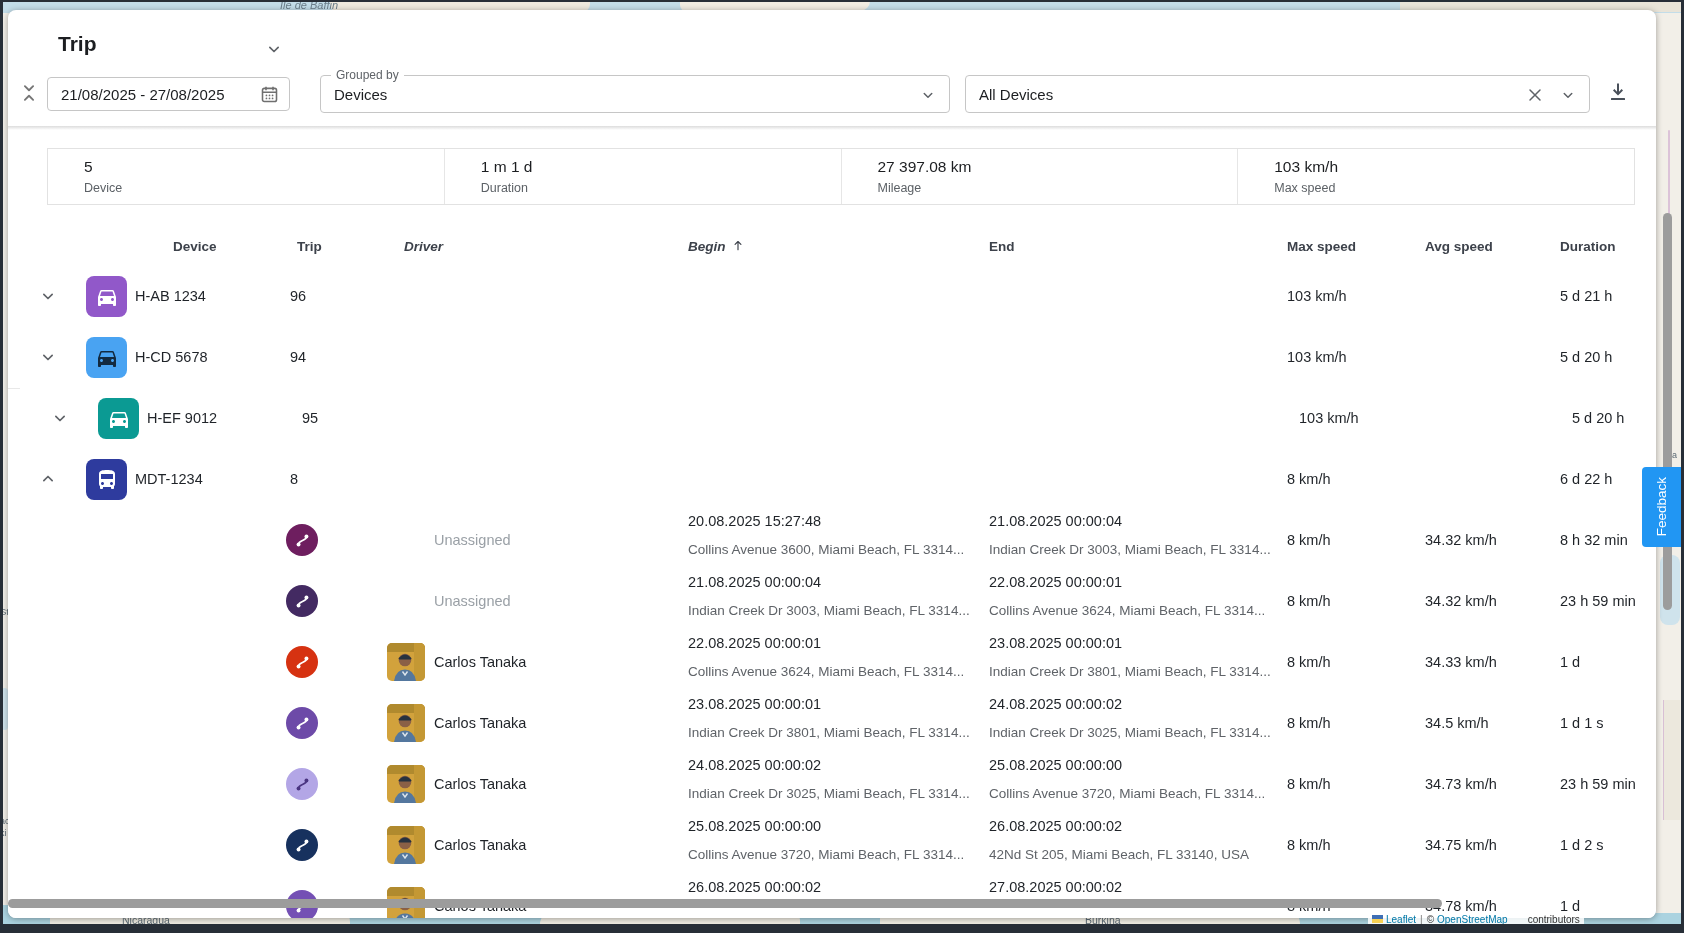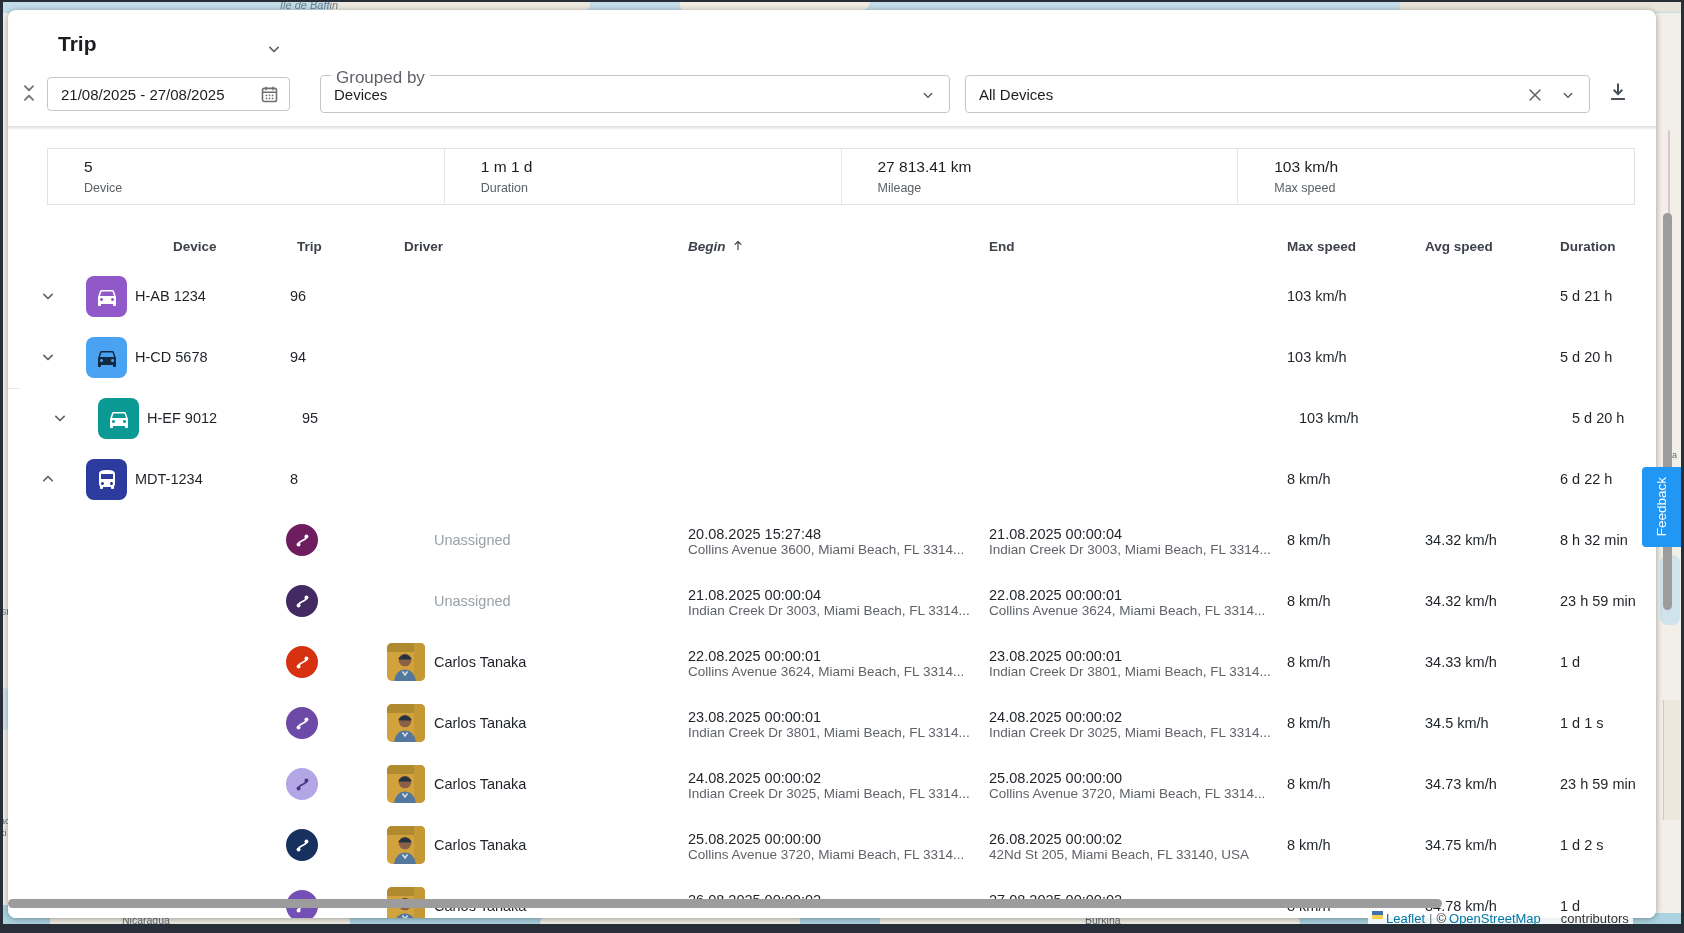--- a/index.html
+++ b/index.html
@@ -20,21 +20,21 @@
   
   .toolbar{position:absolute;left:0;top:62px;width:100%;height:46px;}
   .collapse-btn{position:absolute;left:10px;top:10px;width:24px;height:24px;cursor:pointer;}
   .field{position:absolute;border:1px solid #c6c6c6;border-radius:4px;background:#fff;box-sizing:border-box;}
   .field .val{position:absolute;left:13px;top:50%;transform:translateY(-50%);
               font-size:15px;color:#1c1e21;white-space:nowrap;}
   .date-field{left:39px;top:5px;width:243px;height:34px;padding-left:32px;}
   .date-field .cal{position:absolute;right:9px;top:6px;}
   .grouped-field{left:312px;top:3px;width:630px;height:38px;}
   .notch-label{position:absolute;left:10px;top:-8px;background:#fff;padding:0 5px;
-               font-size:17px;color:#5f6368;}
+               font-size:12px;color:#5f6368;}
   .sel-chevron{position:absolute;right:12px;top:10px;}
   .devices-field{left:957px;top:3px;width:625px;height:38px;text-align:center;}
   .clear-x{position:absolute;right:44px;top:9px;}
   .download-btn{position:absolute;left:1598px;top:8px;width:26px;height:26px;cursor:pointer;}
   .toolbar-divider{position:absolute;left:0;top:116px;width:100%;height:4px;
         background:linear-gradient(#dcdcdc,rgba(0,0,0,0));}
   
   .stats{position:absolute;left:39px;top:138px;width:1588px;height:57px;
          border:1px solid #e2e2e2;display:flex;box-sizing:border-box;}
   .stat{flex:1;position:relative;padding:9px 0 0 36px;box-sizing:border-box;}
@@ -53,37 +53,37 @@
   .veh{left:78px;top:10px;width:41px;height:41px;border-radius:8px;display:flex;
        align-items:center;justify-content:center;}
   .devname{left:127px;}
   .tripcount{left:282px;}
   .circle{left:278px;top:14px;width:32px;height:32px;border-radius:50%;display:flex;
           align-items:center;justify-content:center;}
   .avatar{left:379px;top:11px;width:38px;height:38px;border-radius:5px;overflow:hidden;}
   .drvname{left:426px;}
   .drvname.unassigned{color:#9aa0a6;}
   .two-line{font-size:14.5px;color:#1f2328;}
-  .two-line .t{position:absolute;top:16px;}
+  .two-line .t{position:absolute;top:3px;}
   .two-line .a{position:absolute;top:32px;font-size:13.5px;color:#5f6368;}
   .c-begin{left:680px;width:292px;}
   .c-end{left:981px;width:292px;}
   .c-max{left:1279px;}
   .c-avg{left:1417px;}
   .c-dur{left:1552px;}
   
   .vthumb{position:absolute;left:1663px;top:213px;width:9px;height:397px;background:#9c9c9c;
           border-radius:5px;z-index:3;}
   .hthumb{position:absolute;left:8px;top:899px;width:1434px;height:9px;background:#9c9c9c;
           border-radius:5px;z-index:5;}
   .feedback{position:absolute;left:1642px;top:467px;width:39px;height:80px;border-radius:4px 0 0 4px;
             display:flex;align-items:center;justify-content:center;z-index:6;cursor:pointer;}
   .feedback span{writing-mode:vertical-rl;transform:rotate(180deg);color:#fff;font-size:13.5px;font-weight:500;}
   .attribution{position:absolute;left:1368px;top:911px;height:16px;background:rgba(255,255,255,.85);
-               z-index:6;font-size:13px;color:#333;display:flex;
+               z-index:6;font-size:10px;color:#333;display:flex;align-items:center;
                padding:0 4px;white-space:nowrap;}
   .attribution a{text-decoration:none;color:#0078a8;}
   .flag{display:inline-block;width:11px;height:8px;margin-right:3px;
         background:linear-gradient(#3f6fb5 50%,#f7d154 50%);}
 </style>
 </head>
 <body>
 
 <div>
   <div class="map-blob" style="left:0;top:0;width:1684px;height:13px;background:#c3dde9;"></div>
@@ -183,33 +183,33 @@
   <div class="stats">
     <div class="stat">
       <div class="v">5</div>
       <div class="l">Device</div>
     </div>
     <div class="stat">
       <div class="v">1 m 1 d</div>
       <div class="l">Duration</div>
     </div>
     <div class="stat">
-      <div class="v">27 813.41 km</div>
+      <div class="v">27 397.08 km</div>
       <div class="l">Mileage</div>
     </div>
     <div class="stat">
       <div class="v">103 km/h</div>
       <div class="l">Max speed</div>
     </div>
   </div>
 
   <div class="thead">
     <span class="th" style="left:165px;">Device</span>
     <span class="th" style="left:289px;">Trip</span>
-    <span class="th" style="left:396px;">Driver</span>
+    <span class="th" style="left:396px;font-style:italic;">Driver</span>
     <span class="th" style="left:680px;font-style:italic;">
       <span>Begin</span><span class="sort-arrow"><svg width="14" height="14" viewBox="0 0 24 24">
             <path d="M12 20V6M12 6l-5 5M12 6l5 5" fill="none" stroke="#3d424b" stroke-width="2" stroke-linecap="round" stroke-linejoin="round"></path>
           </svg></span>
     </span>
     <span class="th" style="left:981px;">End</span>
     <span class="th" style="left:1279px;">Max speed</span>
     <span class="th" style="left:1417px;">Avg speed</span>
     <span class="th" style="left:1552px;">Duration</span>
   </div>

